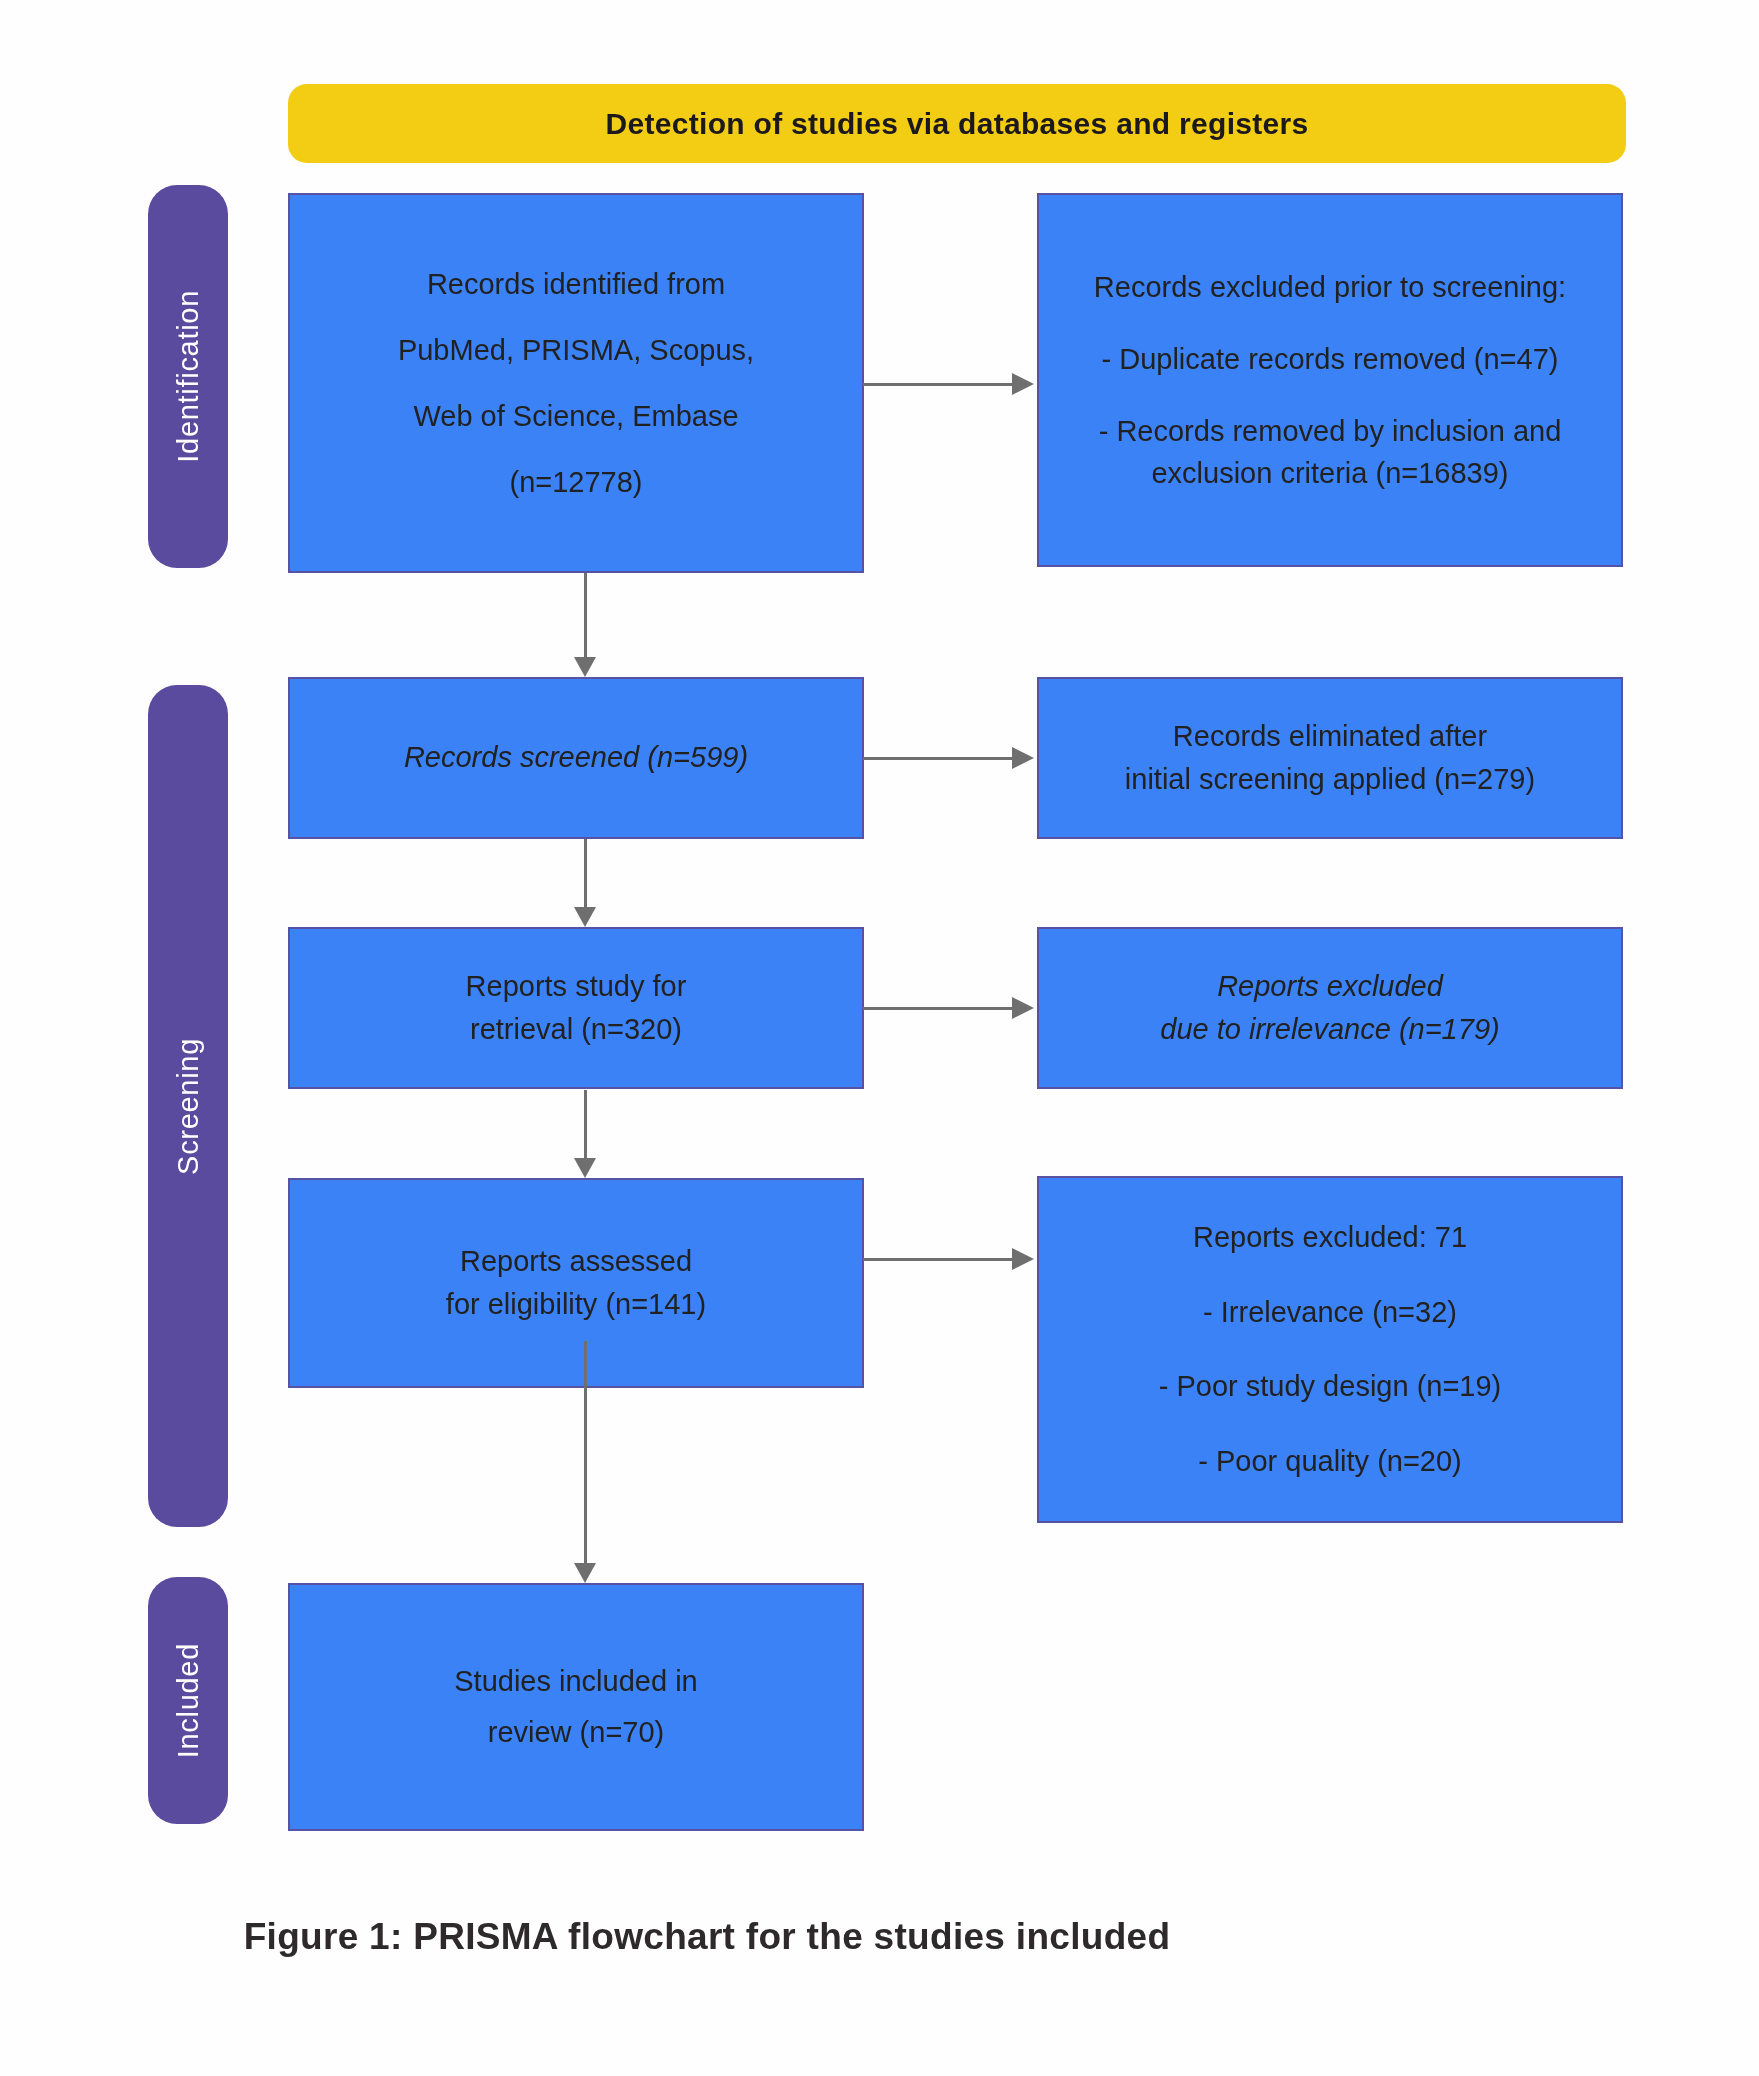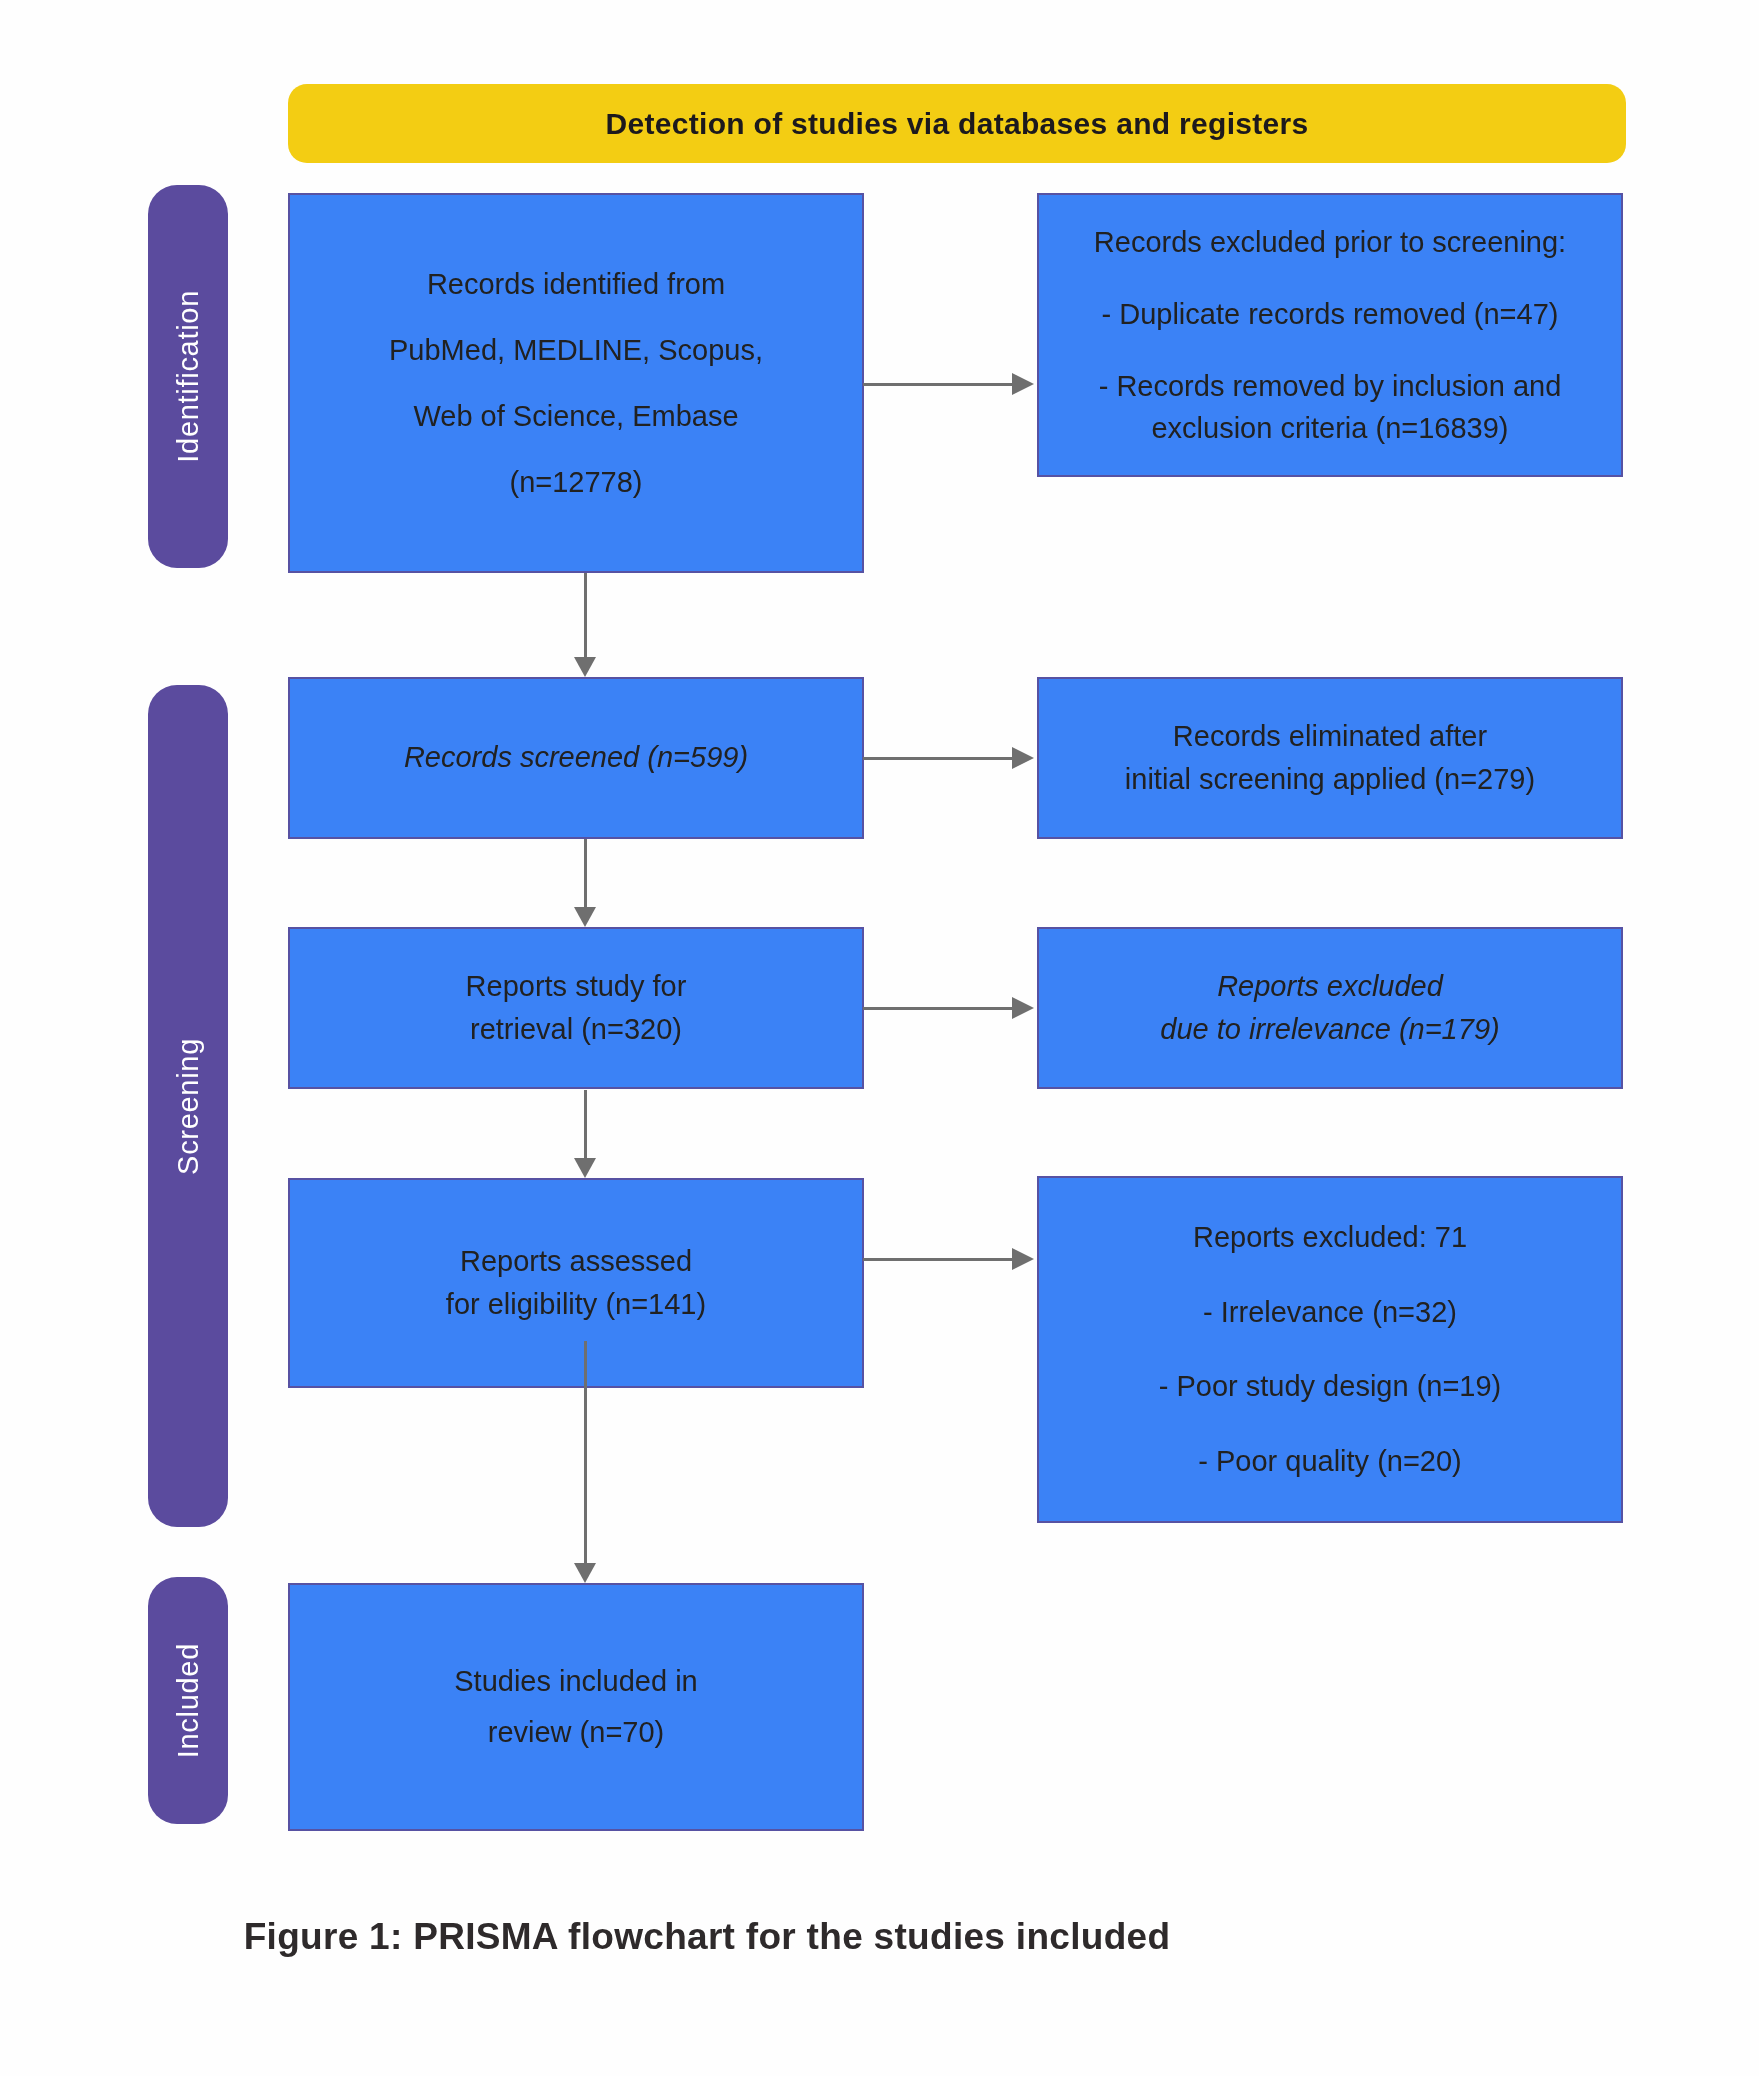--- a/index.html
+++ b/index.html
@@ -35,21 +35,21 @@
     display:flex;flex-direction:column;align-items:center;justify-content:center;
     text-align:center;font-size:29px;line-height:1.5;padding:6.8px 20.5px;
   }
   .col-l{left:288px;width:576px;}
   .col-r{left:1037px;width:586px;}
   .b-l1{top:193px;height:380px;line-height:2.28;}
   .b-l2{top:677px;height:162px;font-style:italic;}
   .b-l3{top:927px;height:162px;}
   .b-l4{top:1178px;height:210px;}
   .b-l5{top:1583px;height:248px;line-height:1.75;}
-  .b-r1{top:193px;height:284px;}
+  .b-r1{top:193px;height:374px;}
   .b-r2{top:677px;height:162px;}
   .b-r3{top:927px;height:162px;font-style:italic;}
   .b-r4{top:1176px;height:347px;}
   .box .line{display:block;}
   .b-r1 .item{margin-top:30px;line-height:1.45;}
   .b-r1 .title{line-height:1.45;}
   .b-r4 .item{margin-top:31px;}
 
   
   .hline{height:2.7px;background:#6F6F6F;}
@@ -93,21 +93,21 @@
 </div>
 <div class="abs pill pill-screening">
   <span>Screening</span>
 </div>
 <div class="abs pill pill-included">
   <span>Included</span>
 </div>
 
 <div class="abs box col-l b-l1">
   <span class="line">Records identified from</span>
-  <span class="line">PubMed, MEDLINE, Scopus,</span>
+  <span class="line">PubMed, PRISMA, Scopus,</span>
   <span class="line">Web of Science, Embase</span>
   <span class="line">(n=12778)</span>
 </div>
 <div class="abs box col-r b-r1">
   <span class="line title">Records excluded prior to screening:</span>
   <span class="line item">- Duplicate records removed (n=47)</span>
   <span class="line item">- Records removed by inclusion and exclusion criteria (n=16839)</span>
 </div>
 
 <div class="abs box col-l b-l2">

